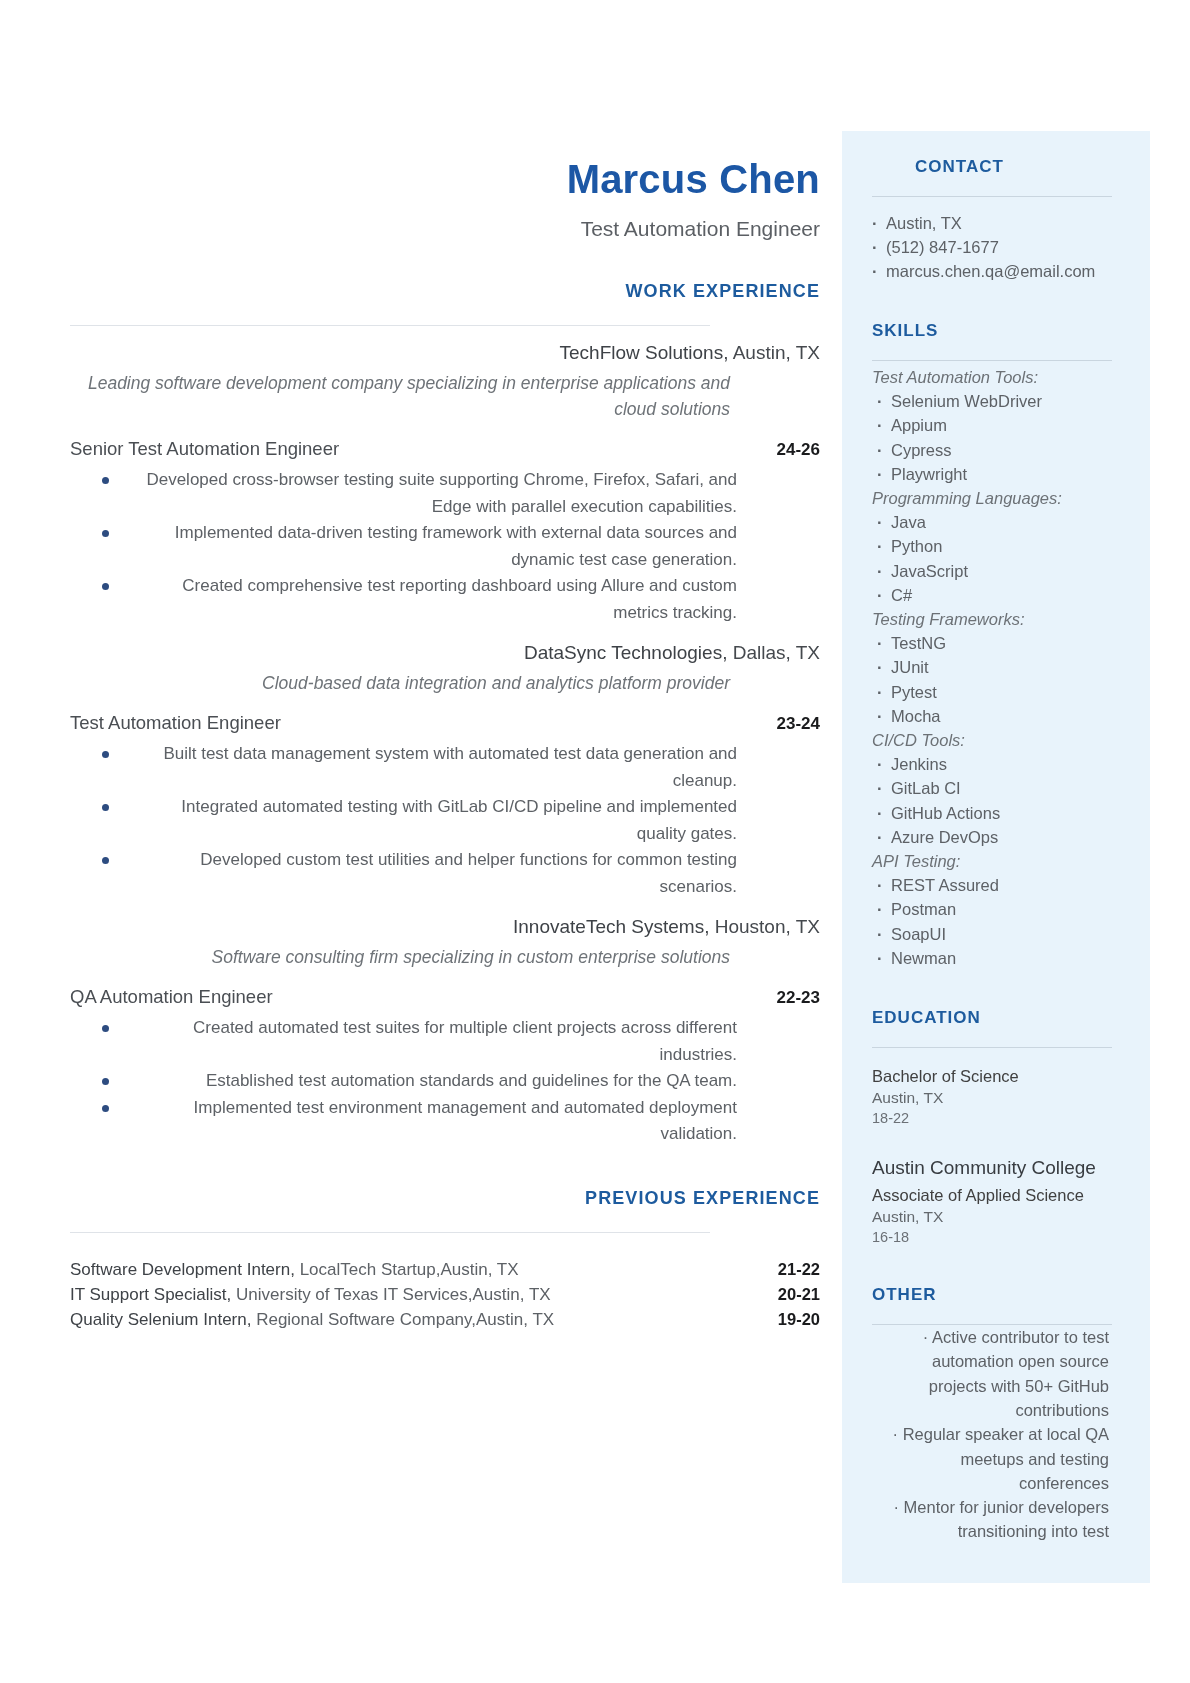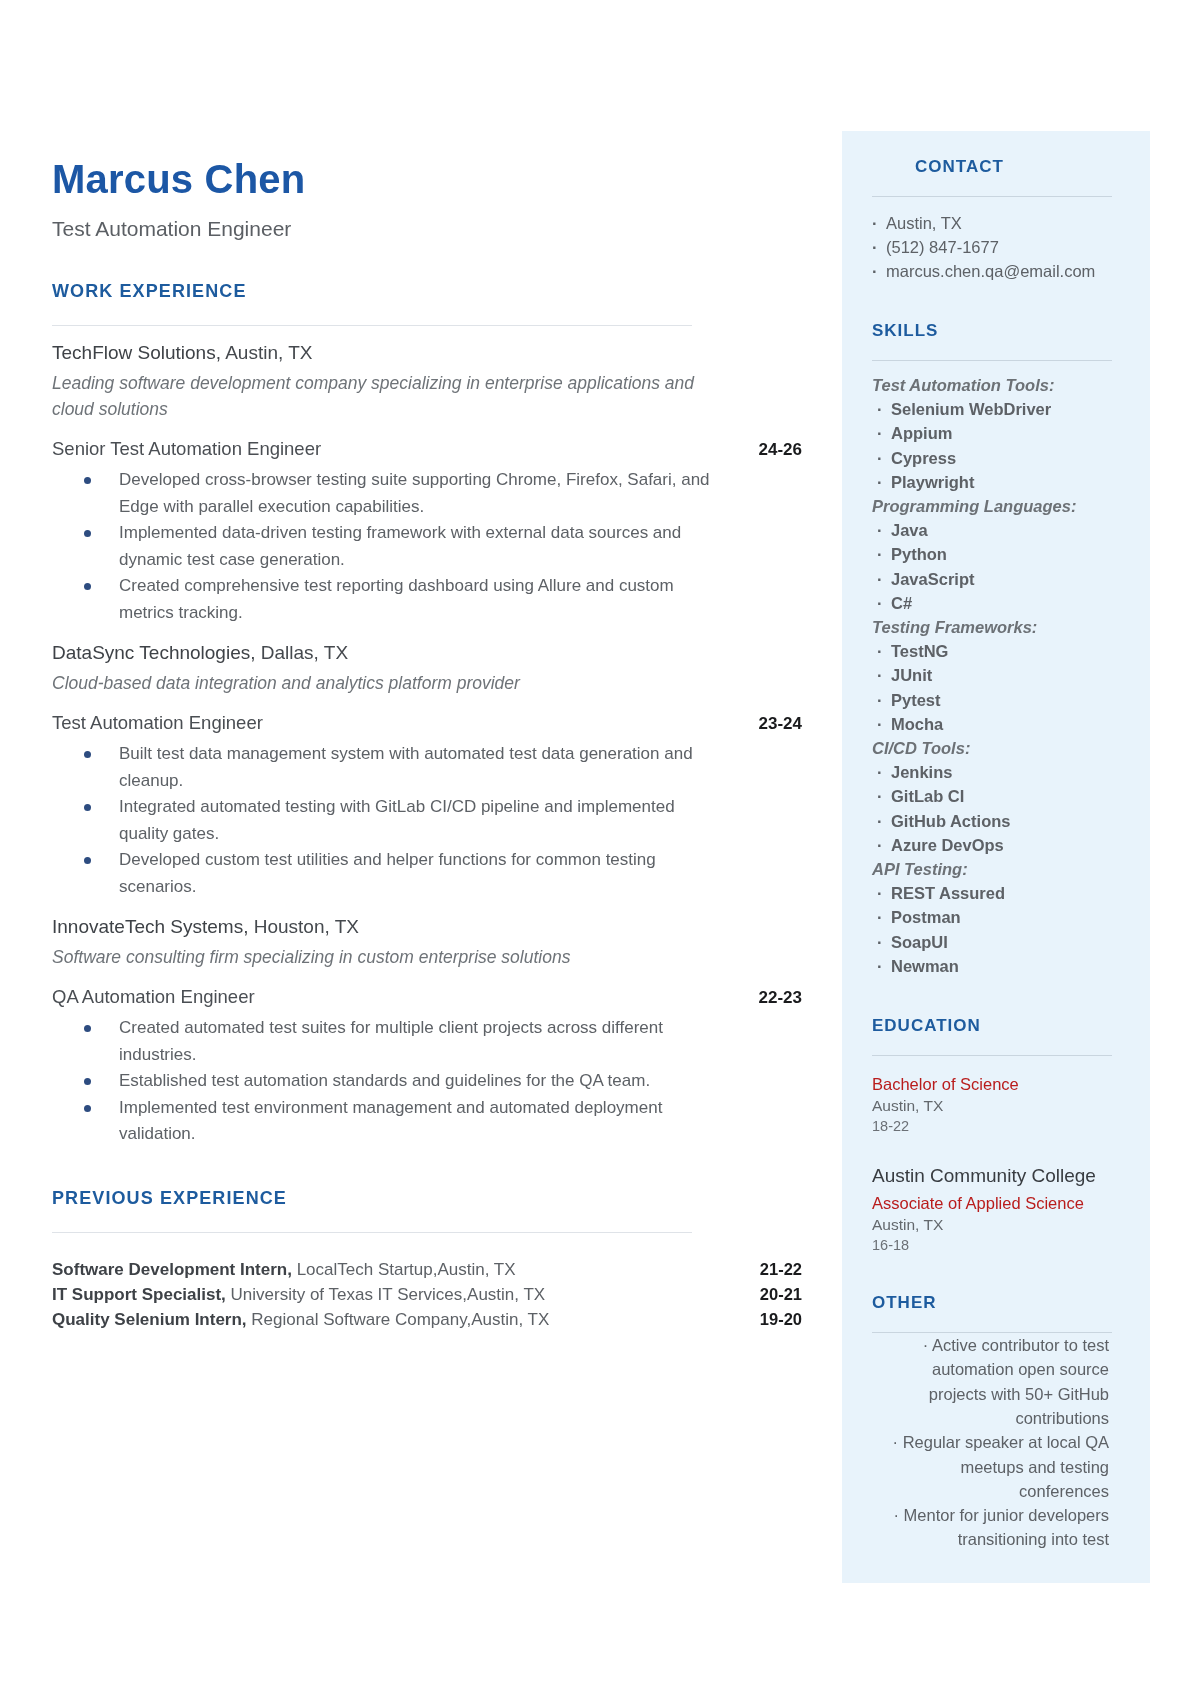--- a/index.html
+++ b/index.html
@@ -3,61 +3,61 @@
 <meta charset="utf-8">
 <style>
   html,body{margin:0;padding:0;background:#fff;}
   .page{position:relative;width:1190px;height:1683px;background:#ffffff;overflow:hidden;
         font-family:"Liberation Sans",sans-serif;-webkit-font-smoothing:antialiased;}
 
   
   .sidebar-bg{position:absolute;left:842px;top:131px;width:308px;height:1452px;background:#e8f3fb;}
 
   
-  .main{position:absolute;left:52px;top:0;width:750px;}
+  .main{position:absolute;left:70px;top:0;width:750px;text-align:right;}
   .name{margin:157px 0 0;font-size:40px;line-height:44px;font-weight:700;color:#1c57a5;letter-spacing:.2px;}
   .subtitle{margin-top:16px;font-size:21px;line-height:24px;color:#5b5f64;}
   .sec-head{margin-top:40px;font-size:18px;line-height:20px;font-weight:700;letter-spacing:1.1px;color:#1d5b9e;}
   .rule{margin-top:24px;border-top:1px solid #dfe3e8;width:640px;height:0;}
 
   .co-line{margin-top:15px;font-size:19px;line-height:24px;}
   .co-name{font-weight:400;color:#3e4247;}
   .co-loc{color:#45494e;}
   .co-desc{margin-top:5px;font-style:italic;font-size:17.5px;line-height:26px;color:#6e7378;max-width:660px;}
   .role-row{margin-top:16px;display:flex;justify-content:space-between;align-items:baseline;width:750px;}
   .role{font-size:18.5px;color:#4a4e53;}
   .dates{font-size:17px;font-weight:700;color:#1a1b1d;}
   .bullets{list-style:none;margin:7px 0 0;padding:0;}
   .bullets li{position:relative;padding-left:67px;font-size:17px;line-height:26.5px;color:#5d6166;max-width:600px;}
   .bullets li::before{content:"";position:absolute;left:32px;top:10px;width:7px;height:7px;border-radius:50%;background:#2d4c80;}
 
   .prev-rows{margin-top:24px;}
   .prev-row{display:flex;justify-content:space-between;align-items:baseline;width:750px;font-size:17px;line-height:24px;}
   .prev-left{color:#5d6166;}
-  .prev-role{font-weight:700;color:#3e4247;}
+  .prev-role{font-weight:400;color:#3e4247;}
   .prev-dates{font-weight:700;color:#1a1b1d;font-size:16.5px;}
 
   
   .sb{position:absolute;left:872px;top:131px;width:262px;}
   .sb-head{font-size:17px;line-height:19px;font-weight:700;letter-spacing:1px;color:#1d5b9e;}
   .sb-head.first{margin-top:26px;margin-left:43px;}
   .sb-head.mt{margin-top:38px;}
   .sb-rule{margin-top:20px;border-top:1px solid #c9d5df;width:240px;height:0;}
   .sb-list{list-style:none;margin:14px 0 0;padding:0;}
   .sb-list li{position:relative;padding-left:14px;font-size:16.5px;line-height:24px;color:#5d6166;}
   .sb-list li::before{content:"\00b7";position:absolute;left:0;font-weight:700;}
-  .skills{margin-top:12px;font-weight:bold;}
+  .skills{margin-top:4px;}
   .skill-group-label{font-style:italic;font-size:16.5px;line-height:24.2px;color:#6c7176;}
   .skill-list{list-style:none;margin:0;padding:0;}
   .skill-list li{position:relative;padding-left:19px;font-size:16.5px;line-height:24.2px;color:#5d6166;}
   .skill-list li::before{content:"\00b7";position:absolute;left:5px;font-weight:700;}
   .schools{margin-top:17px;}
   .school + .school{margin-top:27px;}
   .school-name{font-size:19px;line-height:26px;color:#383c41;max-width:235px;}
-  .school-degree{margin-top:3px;font-size:16.5px;line-height:22px;color:#b91c1c;}
+  .school-degree{margin-top:3px;font-size:16.5px;line-height:22px;color:#404040;}
   .school-loc{font-size:15.5px;line-height:21px;color:#63686d;}
   .school-dates{font-size:14.5px;line-height:20px;color:#6b7076;}
   .other-list{width:237px;text-align:right;}
   .other-item{font-size:16.5px;line-height:24.3px;color:#5d6166;}
   .other-item::before{content:"\00b7\0020";}
 </style>
 </head>
 <body>
 
 <div class="page">

